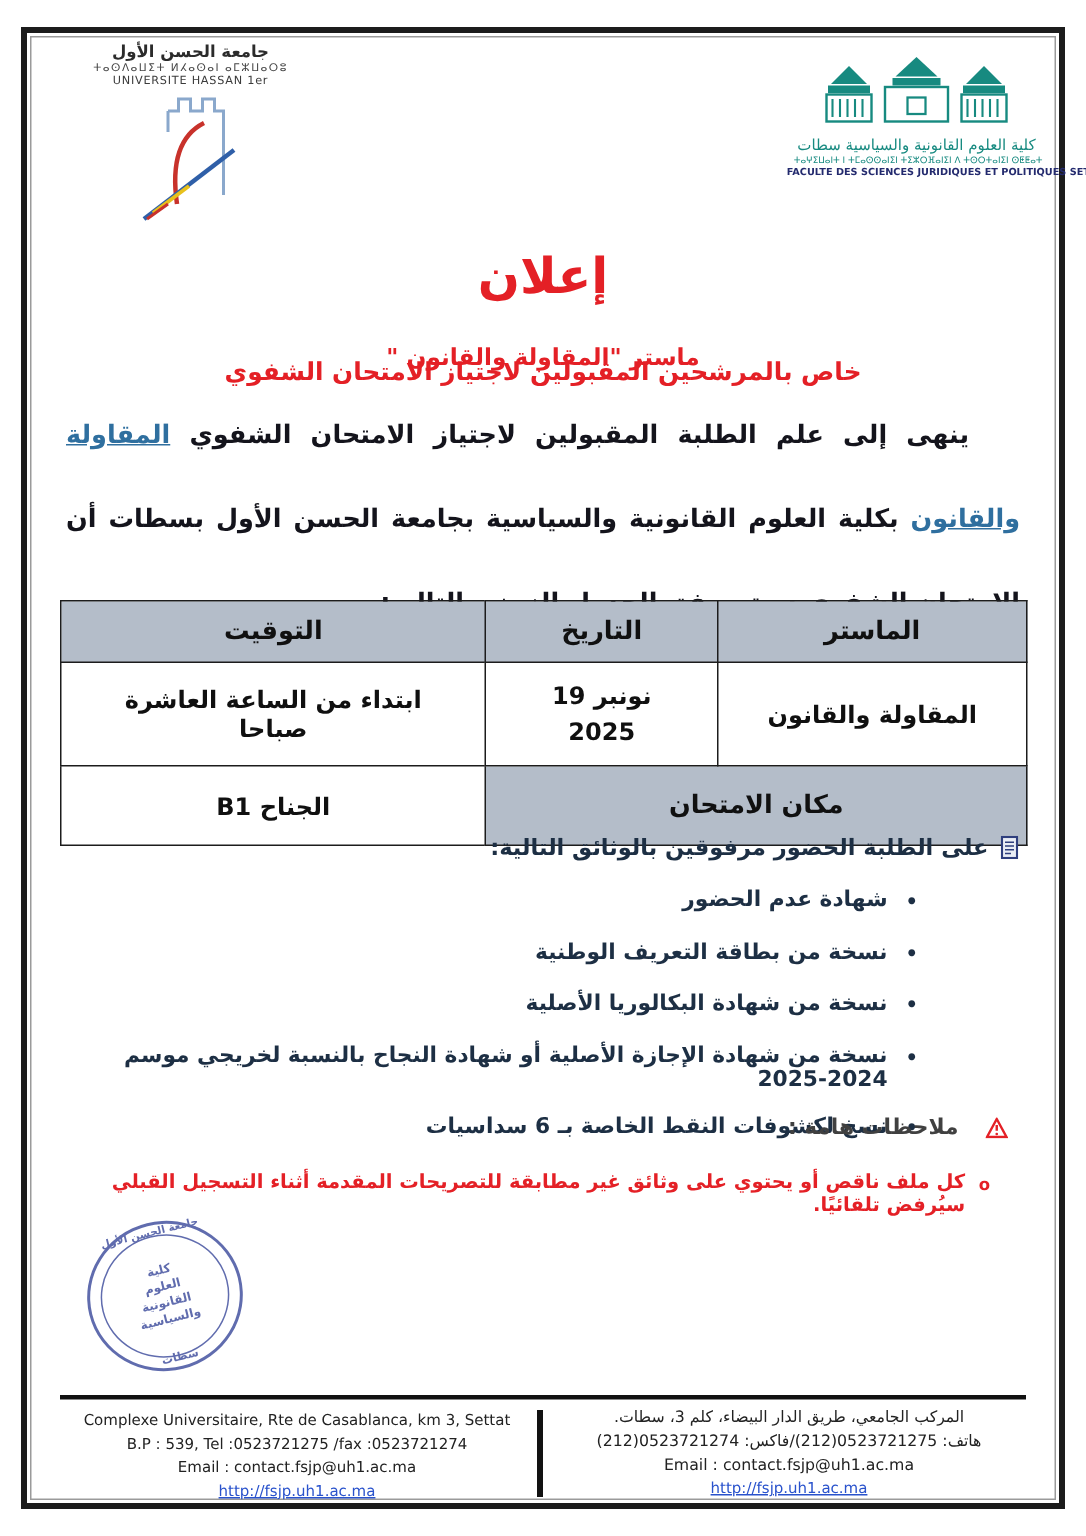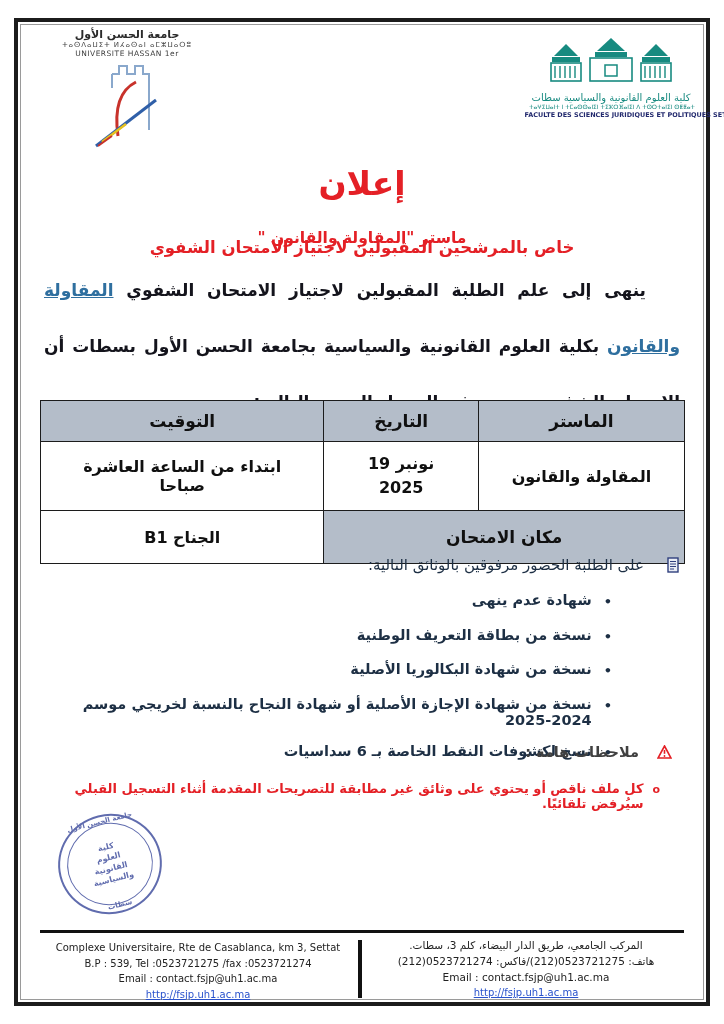--- a/index.html
+++ b/index.html
@@ -39,21 +39,21 @@
   table.sched td{border:1.6px solid #1c1c1c;text-align:center;vertical-align:middle;
          font-size:16px;padding:2px 20px;}
   table.sched .hd{background:#b4bdc9;height:36px;font-size:17px;}
   table.sched .r2{height:64px;background:#fff;}
   table.sched .r3{height:48px;}
   table.sched .gray{background:#b4bdc9;font-size:17px;}
   .date-ltr{direction:ltr;display:block;line-height:1.5;}
 
   
   .docs-intro{position:absolute;right:44px;top:556px;direction:rtl;display:flex;
-         align-items:center;gap:22px;color:#1d2f44;font-size:15px;font-weight:normal;}
+         align-items:center;gap:7px;color:#1d2f44;font-size:15px;font-weight:bold;}
   .doc-list{position:absolute;right:112px;left:60px;top:592px;direction:rtl;}
   .doc-item{display:flex;gap:12px;align-items:flex-start;color:#1d2f44;
          font-size:14.5px;font-weight:bold;margin-bottom:15.5px;direction:rtl;}
   .doc-item .bullet{font-size:13px;line-height:19px;}
 
   
   .notes-title{position:absolute;right:52px;top:744px;direction:rtl;display:flex;
          align-items:center;gap:18px;color:#404040;font-size:14.5px;font-weight:bold;}
   .note-item{position:absolute;right:64px;left:40px;top:781px;direction:rtl;display:flex;
          gap:9px;color:#e42026;font-size:13px;font-weight:bold;}
@@ -162,21 +162,21 @@
   <div class="docs-intro">
     <svg class="icon-svg" width="14" height="16" viewBox="0 0 14 16">
       <rect x="2" y="1" width="10" height="14" fill="#e9edf5" stroke="#2f3f7e" stroke-width="1.4"></rect>
       <path d="M4 4.5 h6 M4 7 h6 M4 9.5 h6 M4 12 h4" stroke="#2f3f7e" stroke-width="1"></path>
     </svg>
     <span>على الطلبة الحضور مرفوقين بالوثائق التالية:</span>
   </div>
   <div class="doc-list">
     <div class="doc-item">
         <span class="bullet">•</span>
-        <span>شهادة عدم ينهى</span>
+        <span>شهادة عدم الحضور</span>
       </div>
     <div class="doc-item">
         <span class="bullet">•</span>
         <span>نسخة من بطاقة التعريف الوطنية</span>
       </div>
     <div class="doc-item">
         <span class="bullet">•</span>
         <span>نسخة من شهادة البكالوريا الأصلية</span>
       </div>
     <div class="doc-item">

